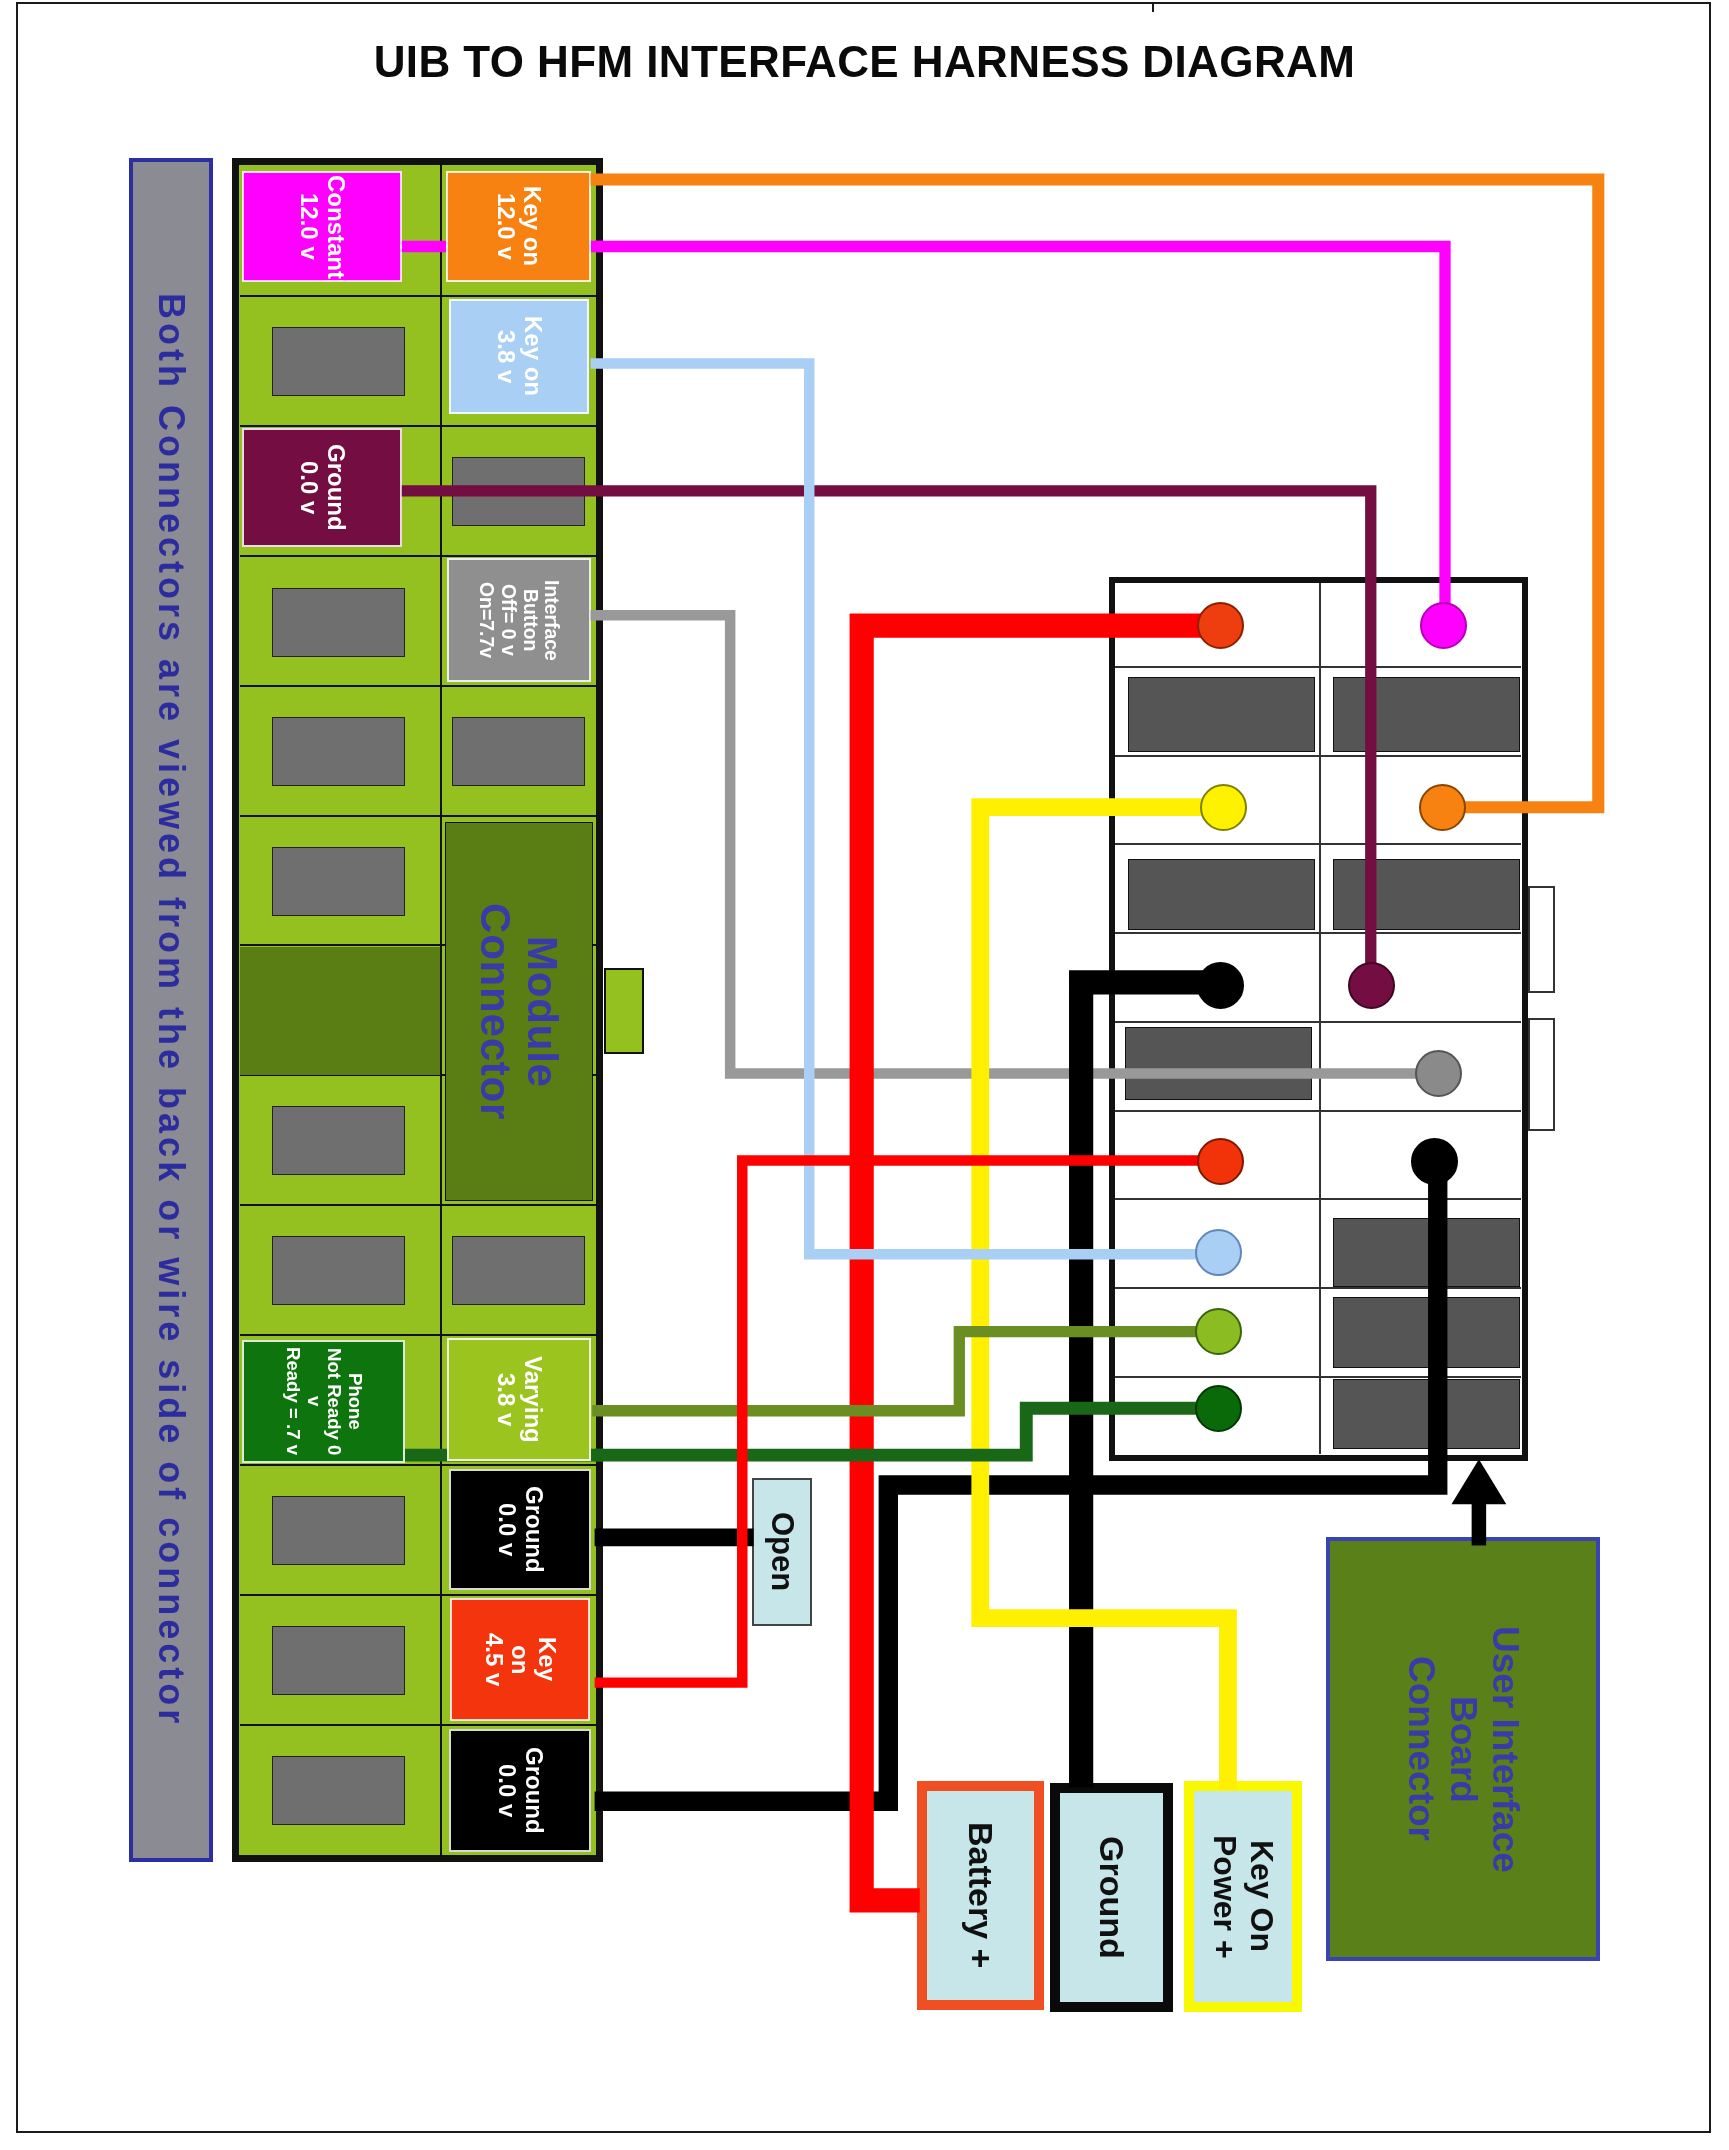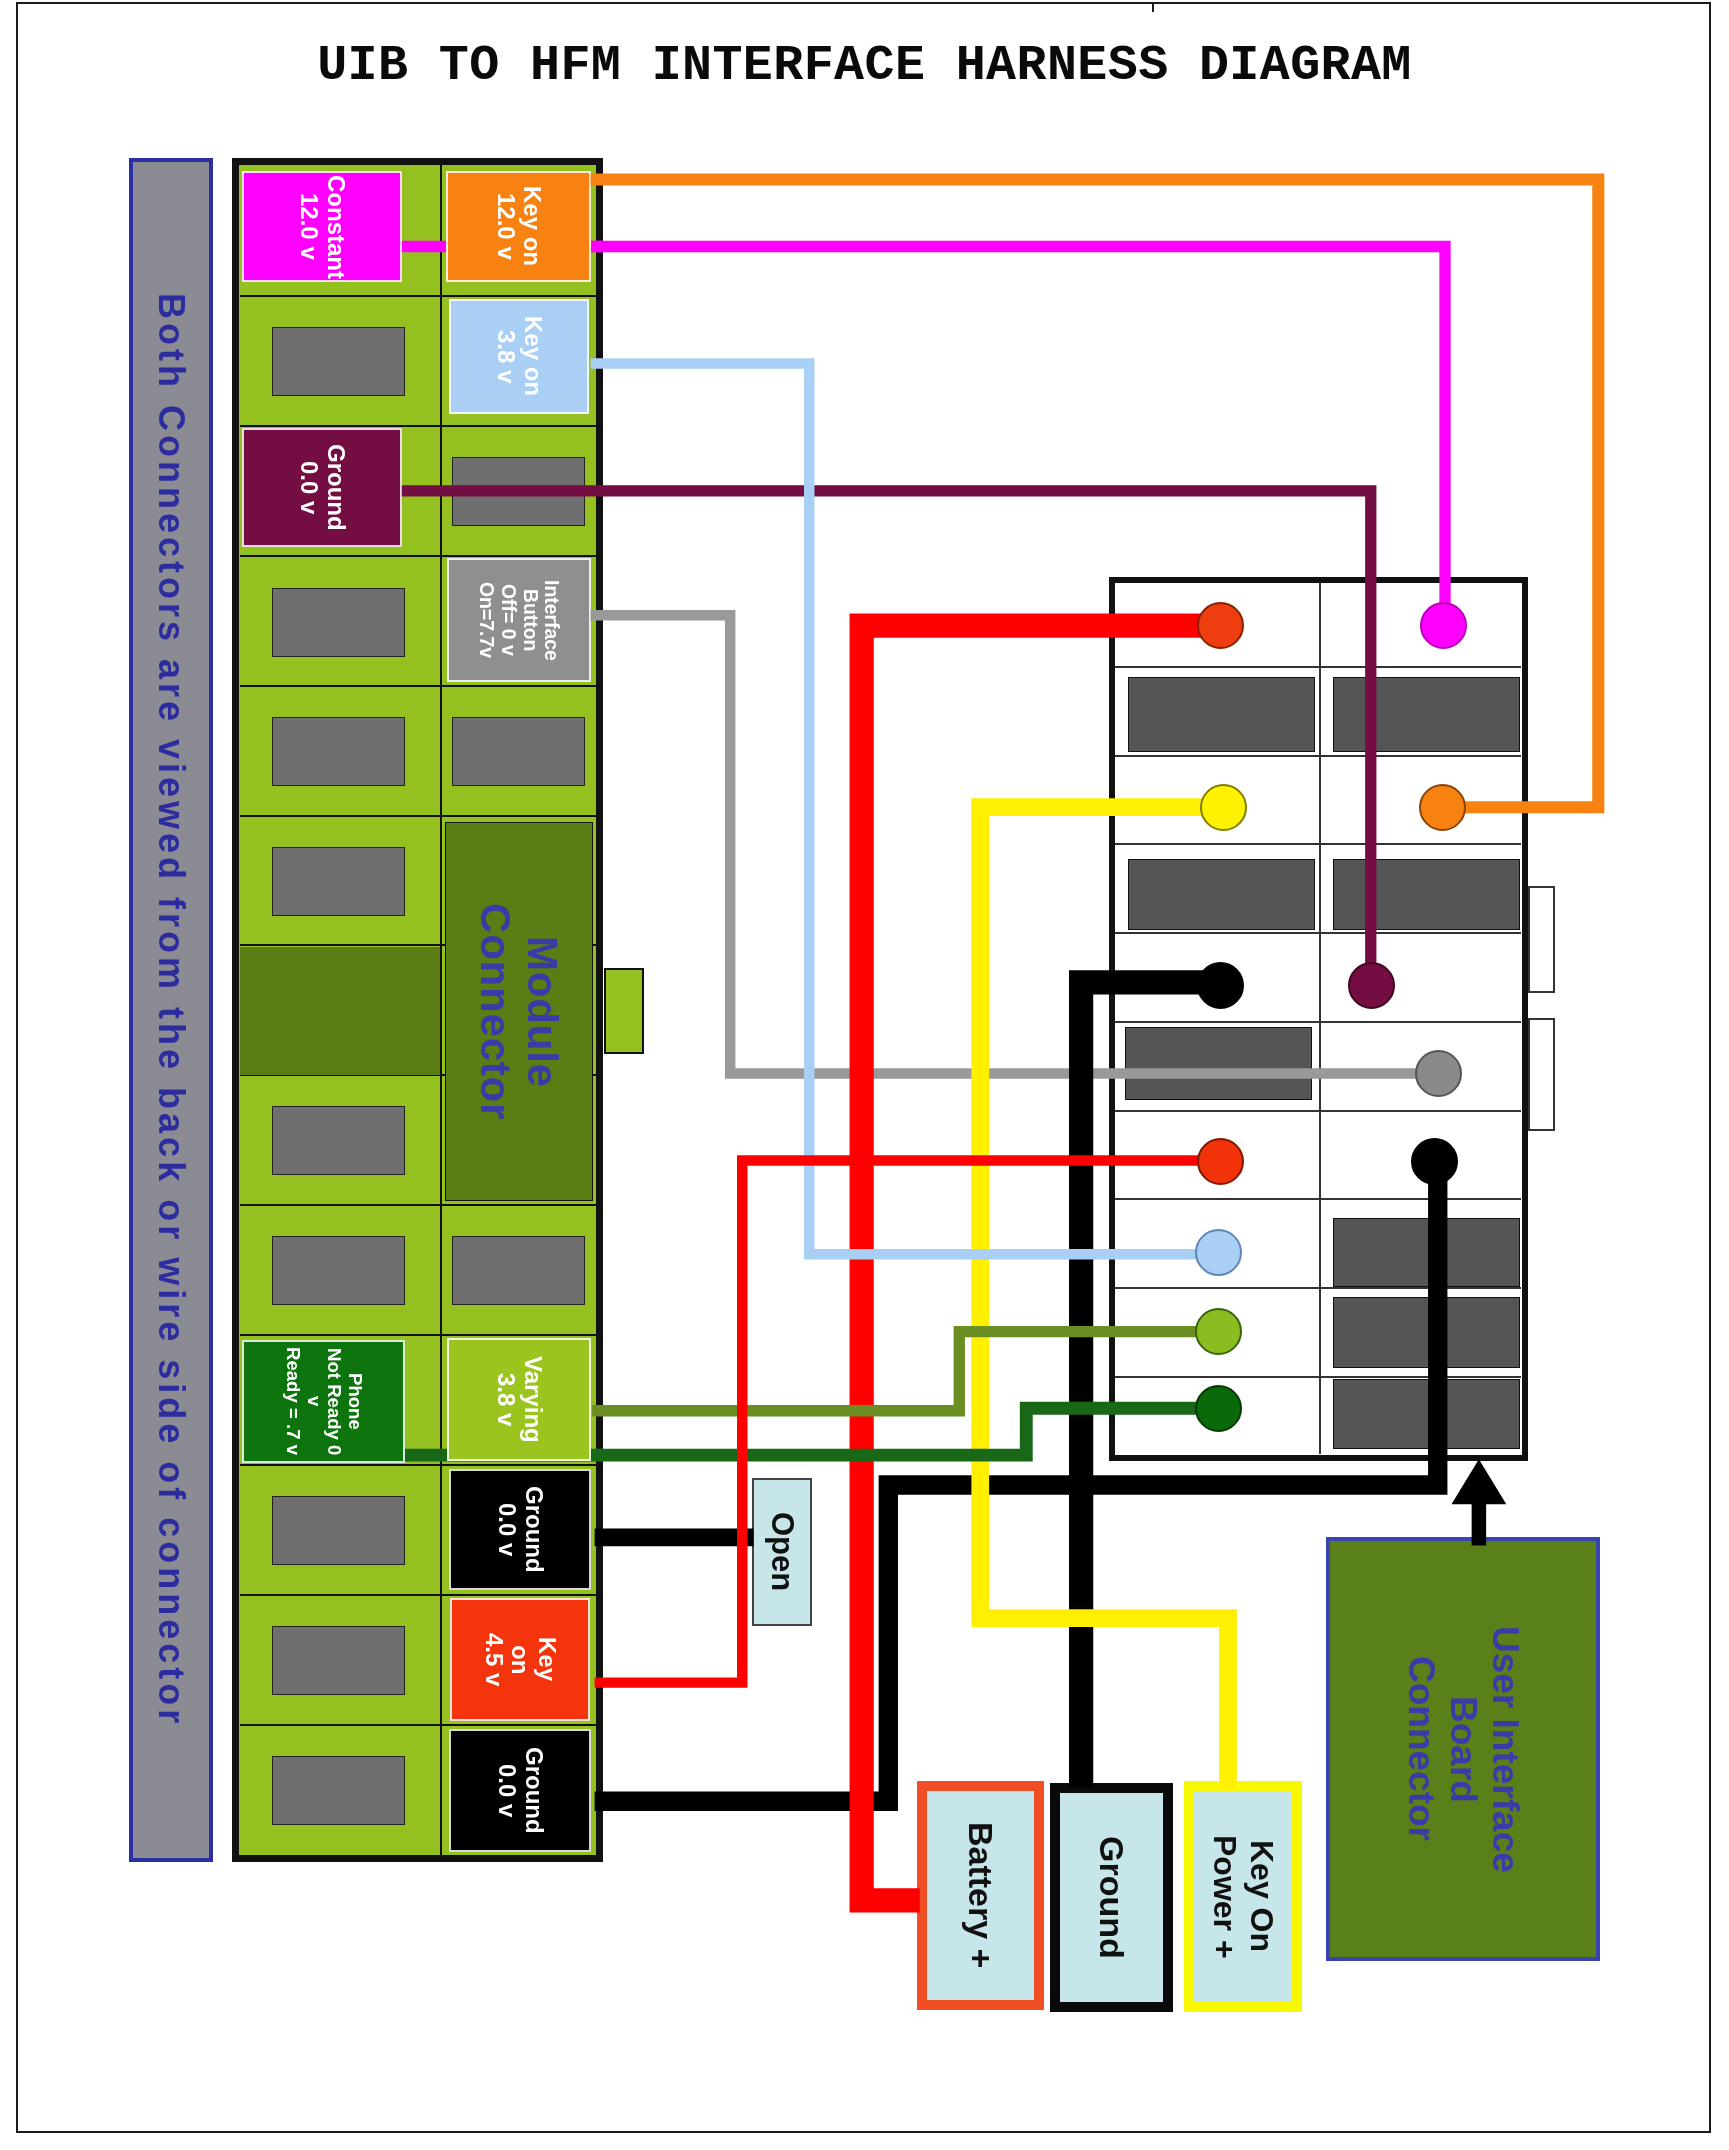--- a/index.html
+++ b/index.html
@@ -24,21 +24,21 @@
 </style>
 </head>
 <body>
 
 <div id="page">
 
   <div class="abs" style="left:16px;top:2.4px;width:1695px;height:2131px;border:2.4px solid #1a1a1a;"></div>
   <div class="abs" style="left:1152px;top:2.4px;width:2.4px;height:9.7px;background:#1a1a1a;"></div>
 
   <div class="abs" style="left:0;top:37px;width:1729px;text-align:center;font-weight:bold;
-              font-size:50px;color:#0a0a0a;letter-spacing:0.4px;font-family:Liberation Mono, monospace;">UIB TO HFM INTERFACE HARNESS DIAGRAM</div>
+              font-size:44px;color:#0a0a0a;letter-spacing:0.4px;">UIB TO HFM INTERFACE HARNESS DIAGRAM</div>
 
   <div class="abs vtext" style="left:129px;top:158px;width:84px;height:1704px;background:#8B8B93;
               border:4.8px solid #2C2FA2;color:#2C2C9E;font-size:36px;letter-spacing:4px;">Both Connectors are viewed from the back or wire side of connector</div>
 
   <div class="abs" style="left:232px;top:158px;width:371px;height:1704px;background:#94C11F;
               border:7.3px solid #111;z-index:1;"></div>
   <div class="rline" style="left:440px;top:165px;width:2.4px;height:1690px;"></div>
   <div class="rline" style="left:240px;top:295px;width:358px;height:2.4px;"></div>
   <div class="rline" style="left:240px;top:425px;width:358px;height:2.4px;"></div>
   <div class="rline" style="left:240px;top:555px;width:358px;height:2.4px;"></div>

